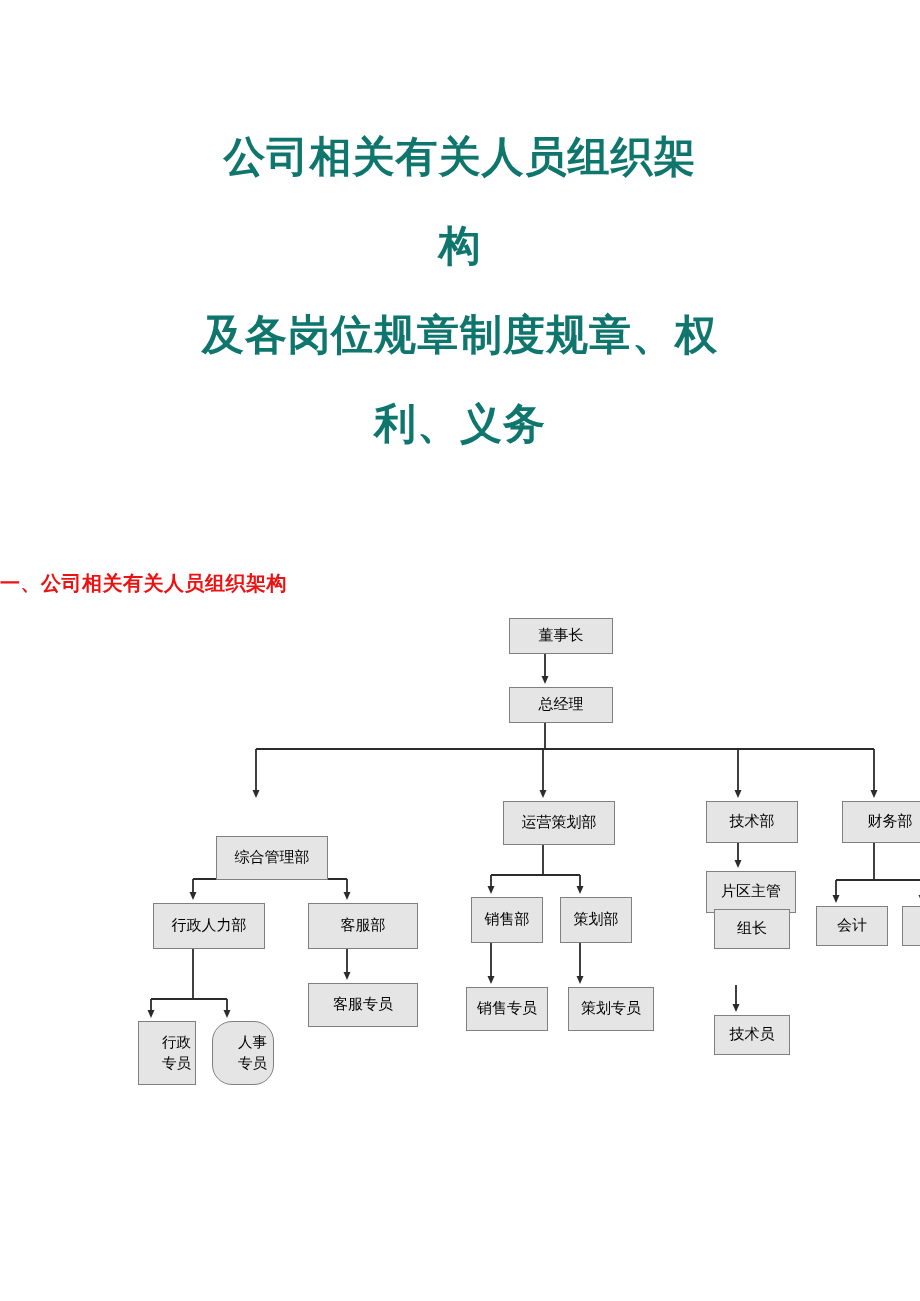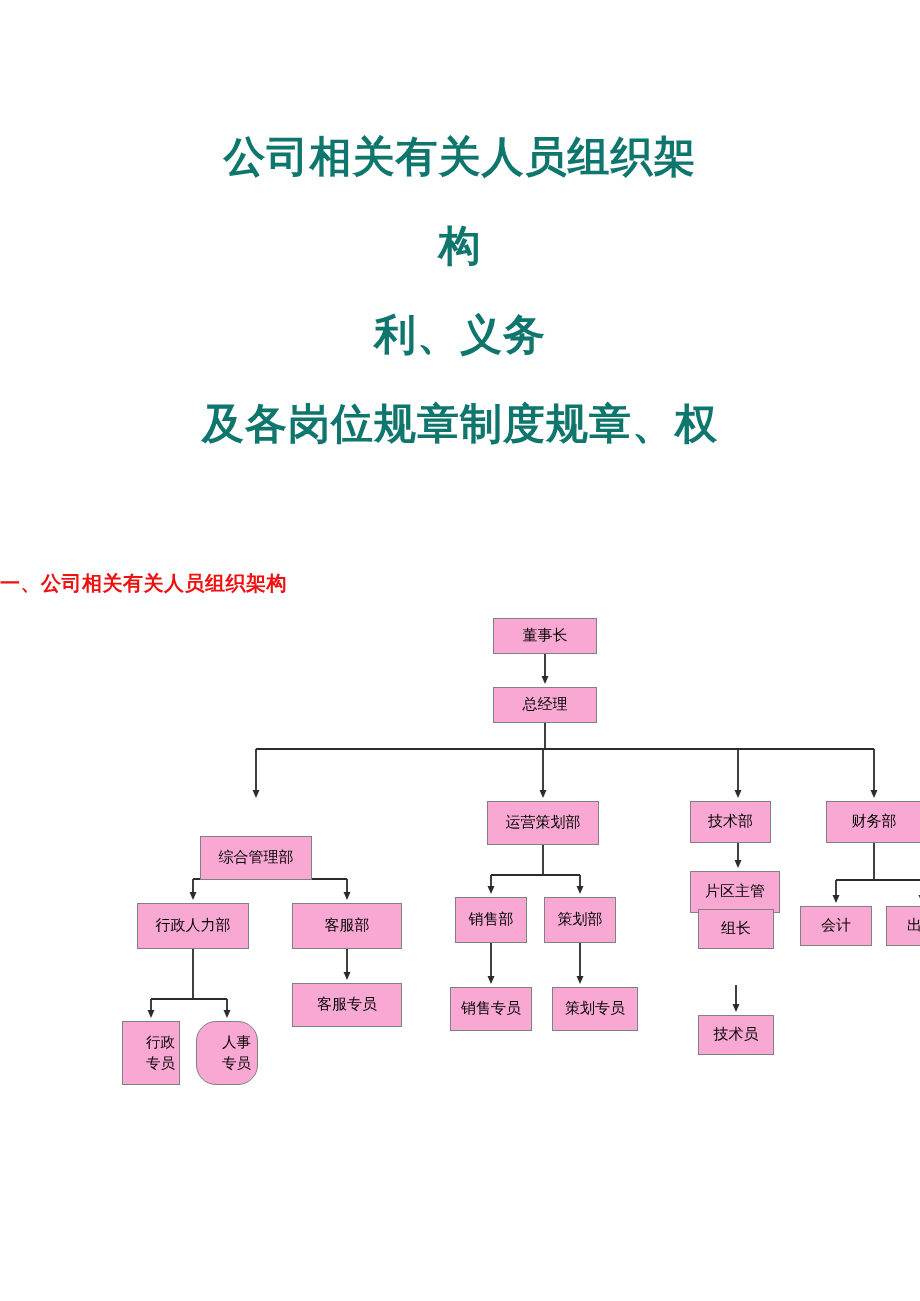--- a/index.html
+++ b/index.html
@@ -58,41 +58,42 @@
     left: 0;
     top: 0;
     width: 920px;
     height: 1301px;
   }
 
   .node {
     position: absolute;
     box-sizing: border-box;
     border: 1px solid #808080;
-    background: #f9a8d4;
+    background: #e5e5e5;
     display: flex;
     align-items: center;
     justify-content: center;
     text-align: center;
     font-family: "DejaVu Serif", "Liberation Serif", serif;
     font-size: 15px;
     line-height: 1.45;
     color: #000000;
     white-space: pre-line;
+    margin-left: 16px;
   }
   .node.small { font-size: 14.5px; padding-left: 19px; }
 </style>
 </head>
 <body>
 
 <div class="doc-title">
   <span class="tline">公司相关有关人员组织架</span>
   <span class="tline">构</span>
+  <span class="tline">及各岗位规章制度规章、权</span>
   <span class="tline">利、义务</span>
-  <span class="tline">及各岗位规章制度规章、权</span>
 </div>
 
 <div class="section-heading">一、公司相关有关人员组织架构</div>
 
 <div id="org-chart">
   <svg id="org-connectors" viewBox="0 0 920 1301" xmlns="http://www.w3.org/2000/svg">
     <defs>
       <marker id="arw" markerWidth="9" markerHeight="9" refX="4.5" refY="4" orient="auto" markerUnits="userSpaceOnUse">
         <path d="M0.5,0.5 L8.5,4 L0.5,7.5 z" fill="#2b2b2b"></path>
       </marker>
@@ -126,21 +127,21 @@
         <path d="M491,943 L491,980" stroke="#2b2b2b" marker-end="url(#arw)"></path>
         <path d="M580,943 L580,980" stroke="#2b2b2b" marker-end="url(#arw)"></path>
         <path d="M735,913 L735,938" stroke="#2b2b2b" marker-end="url(#arw)"></path>
         <path d="M736,985 L736,1008" stroke="#2b2b2b" marker-end="url(#arw)"></path>
       </g>
   </svg>
 <div class="node" style="left: 493px; top: 618px; width: 104px; height: 36px; border-color: rgb(128, 128, 128);">董事长</div>
     <div class="node" style="left: 493px; top: 687px; width: 104px; height: 36px; border-color: rgb(128, 128, 128);">总经理</div>
     <div class="node" style="left: 200px; top: 836px; width: 112px; height: 44px; border-color: rgb(128, 128, 128);">综合管理部</div>
     <div class="node" style="left: 487px; top: 801px; width: 112px; height: 44px; border-color: rgb(128, 128, 128);">运营策划部</div>
-    <div class="node" style="left: 690px; top: 801px; width: 81px; height: 42px; border-color: rgb(128, 128, 128);">技术部</div>
+    <div class="node" style="left: 690px; top: 801px; width: 92px; height: 42px; border-color: rgb(128, 128, 128);">技术部</div>
     <div class="node" style="left: 826px; top: 801px; width: 96px; height: 42px; border-color: rgb(128, 128, 128);">财务部</div>
     <div class="node" style="left: 137px; top: 903px; width: 112px; height: 46px; border-color: rgb(128, 128, 128);">行政人力部</div>
     <div class="node" style="left: 292px; top: 903px; width: 110px; height: 46px; border-color: rgb(128, 128, 128);">客服部</div>
     <div class="node" style="left: 455px; top: 897px; width: 72px; height: 46px; border-color: rgb(128, 128, 128);">销售部</div>
     <div class="node" style="left: 544px; top: 897px; width: 72px; height: 46px; border-color: rgb(128, 128, 128);">策划部</div>
     <div class="node" style="left: 690px; top: 871px; width: 90px; height: 42px; border-color: rgb(128, 128, 128);">片区主管</div>
     <div class="node" style="left: 800px; top: 906px; width: 72px; height: 40px; border-color: rgb(128, 128, 128);">会计</div>
     <div class="node" style="left: 886px; top: 906px; width: 72px; height: 40px; border-color: rgb(128, 128, 128);">出纳</div>
     <div class="node" style="left: 292px; top: 983px; width: 110px; height: 44px; border-color: rgb(128, 128, 128);">客服专员</div>
     <div class="node" style="left: 450px; top: 987px; width: 82px; height: 44px; border-color: rgb(128, 128, 128);">销售专员</div>

